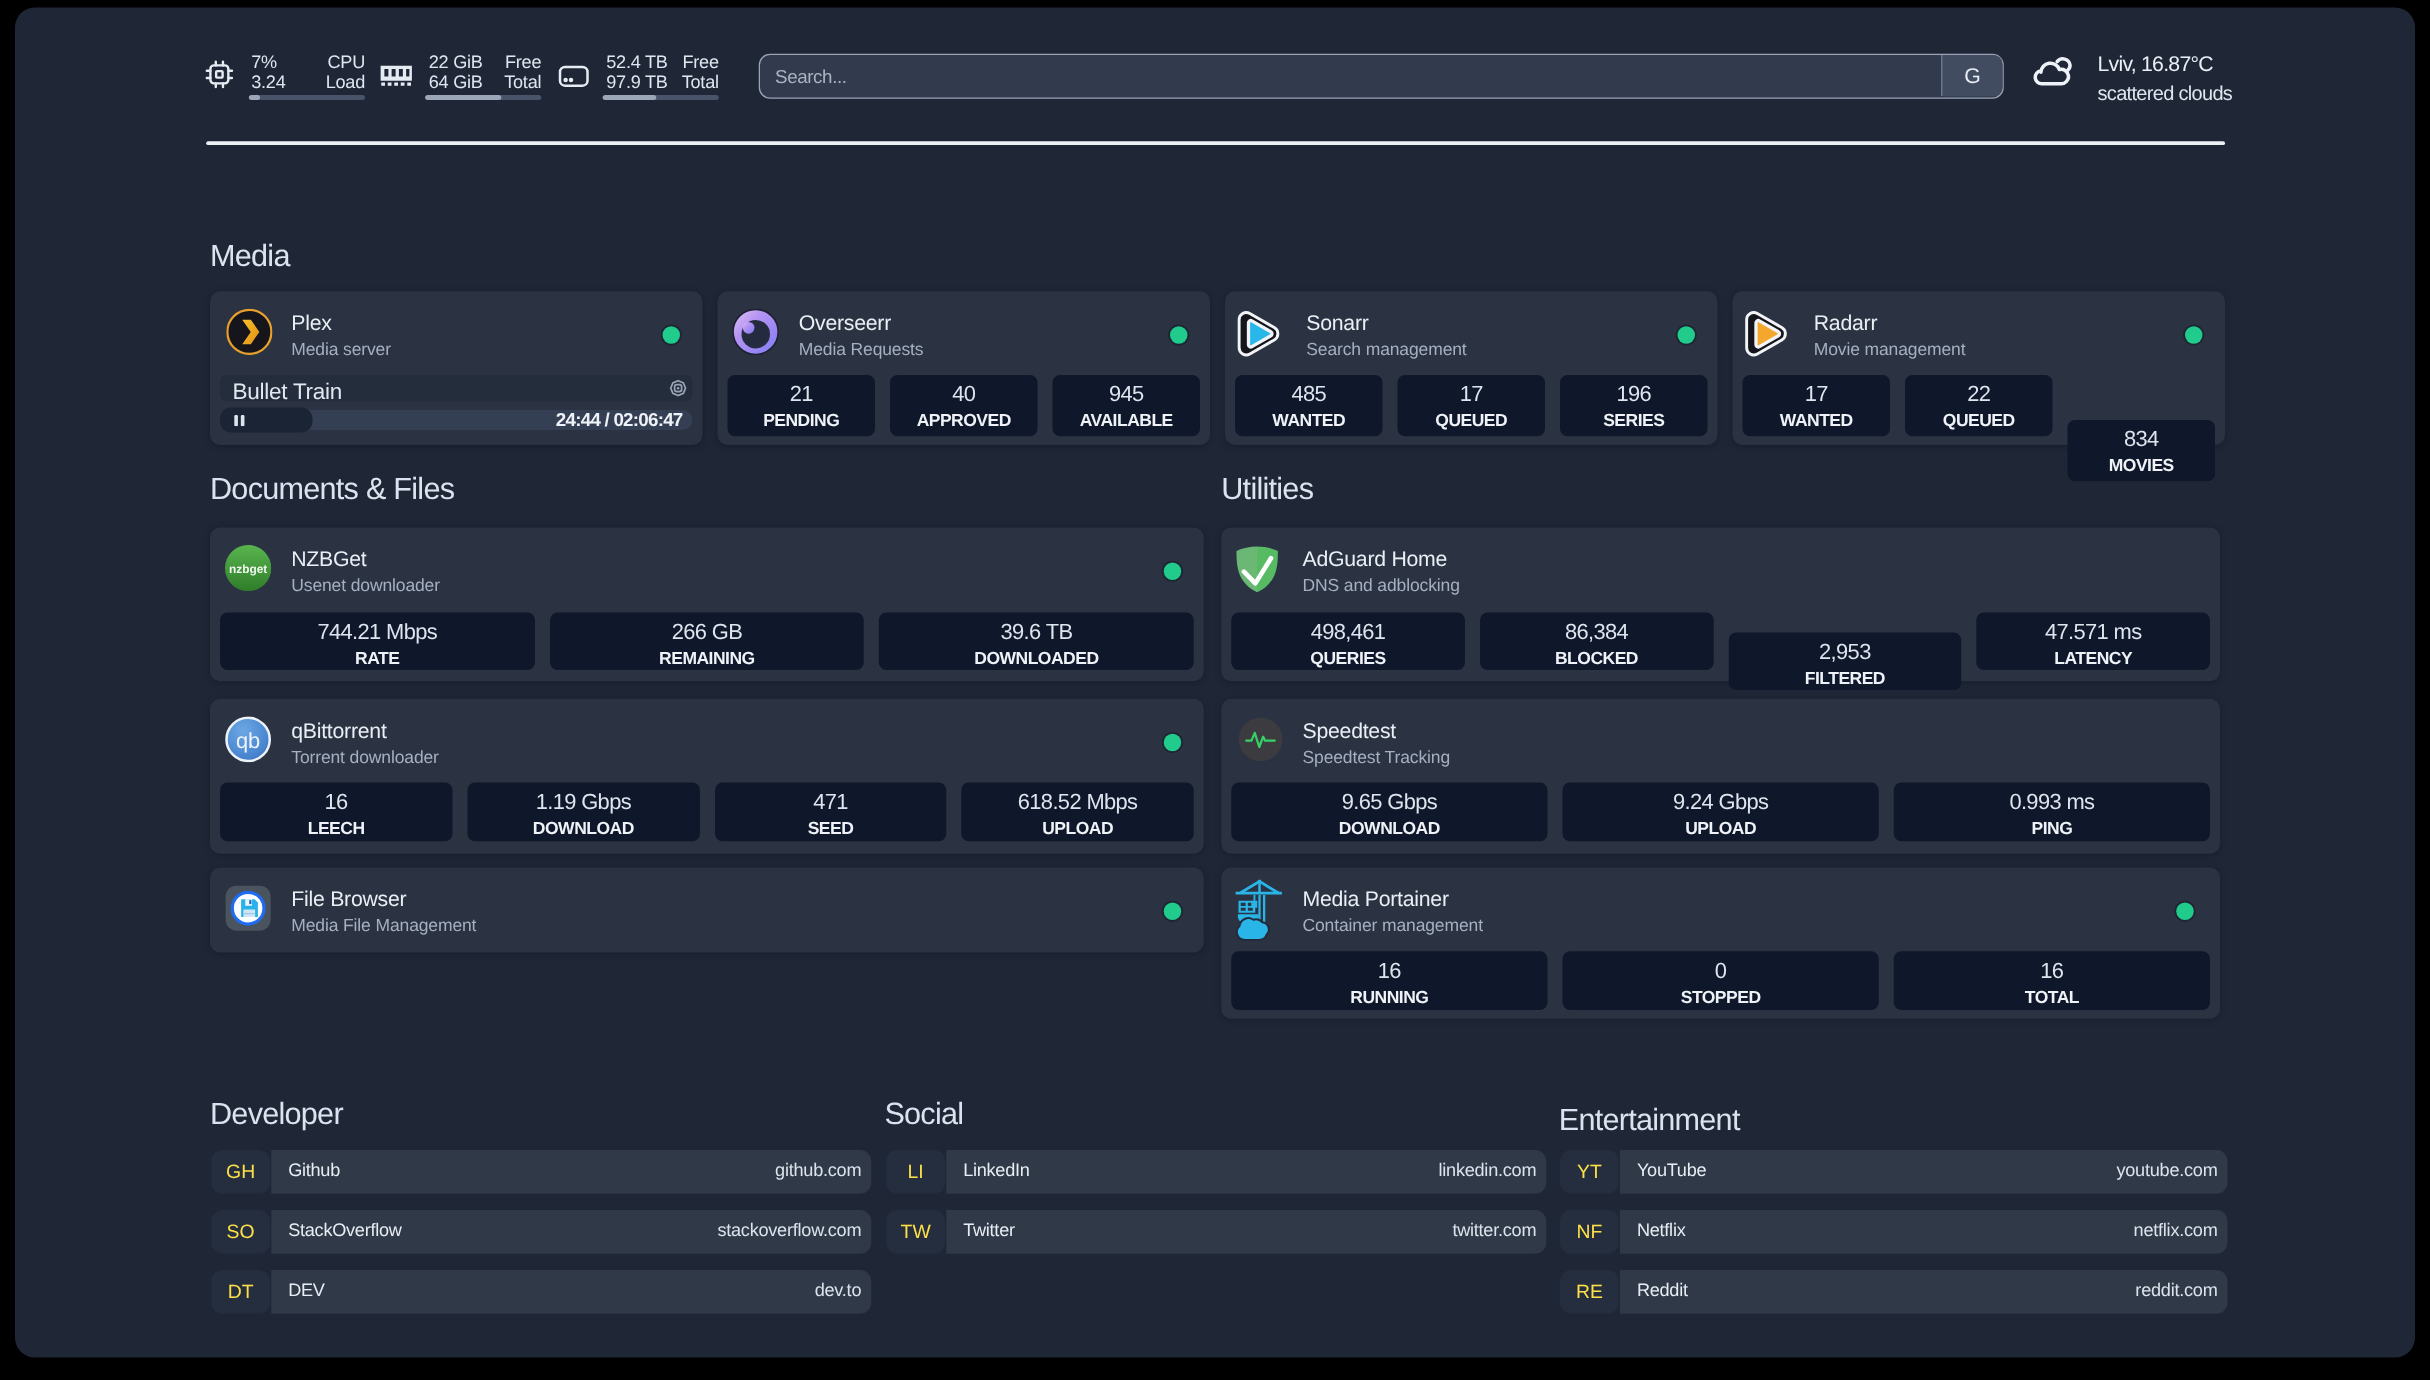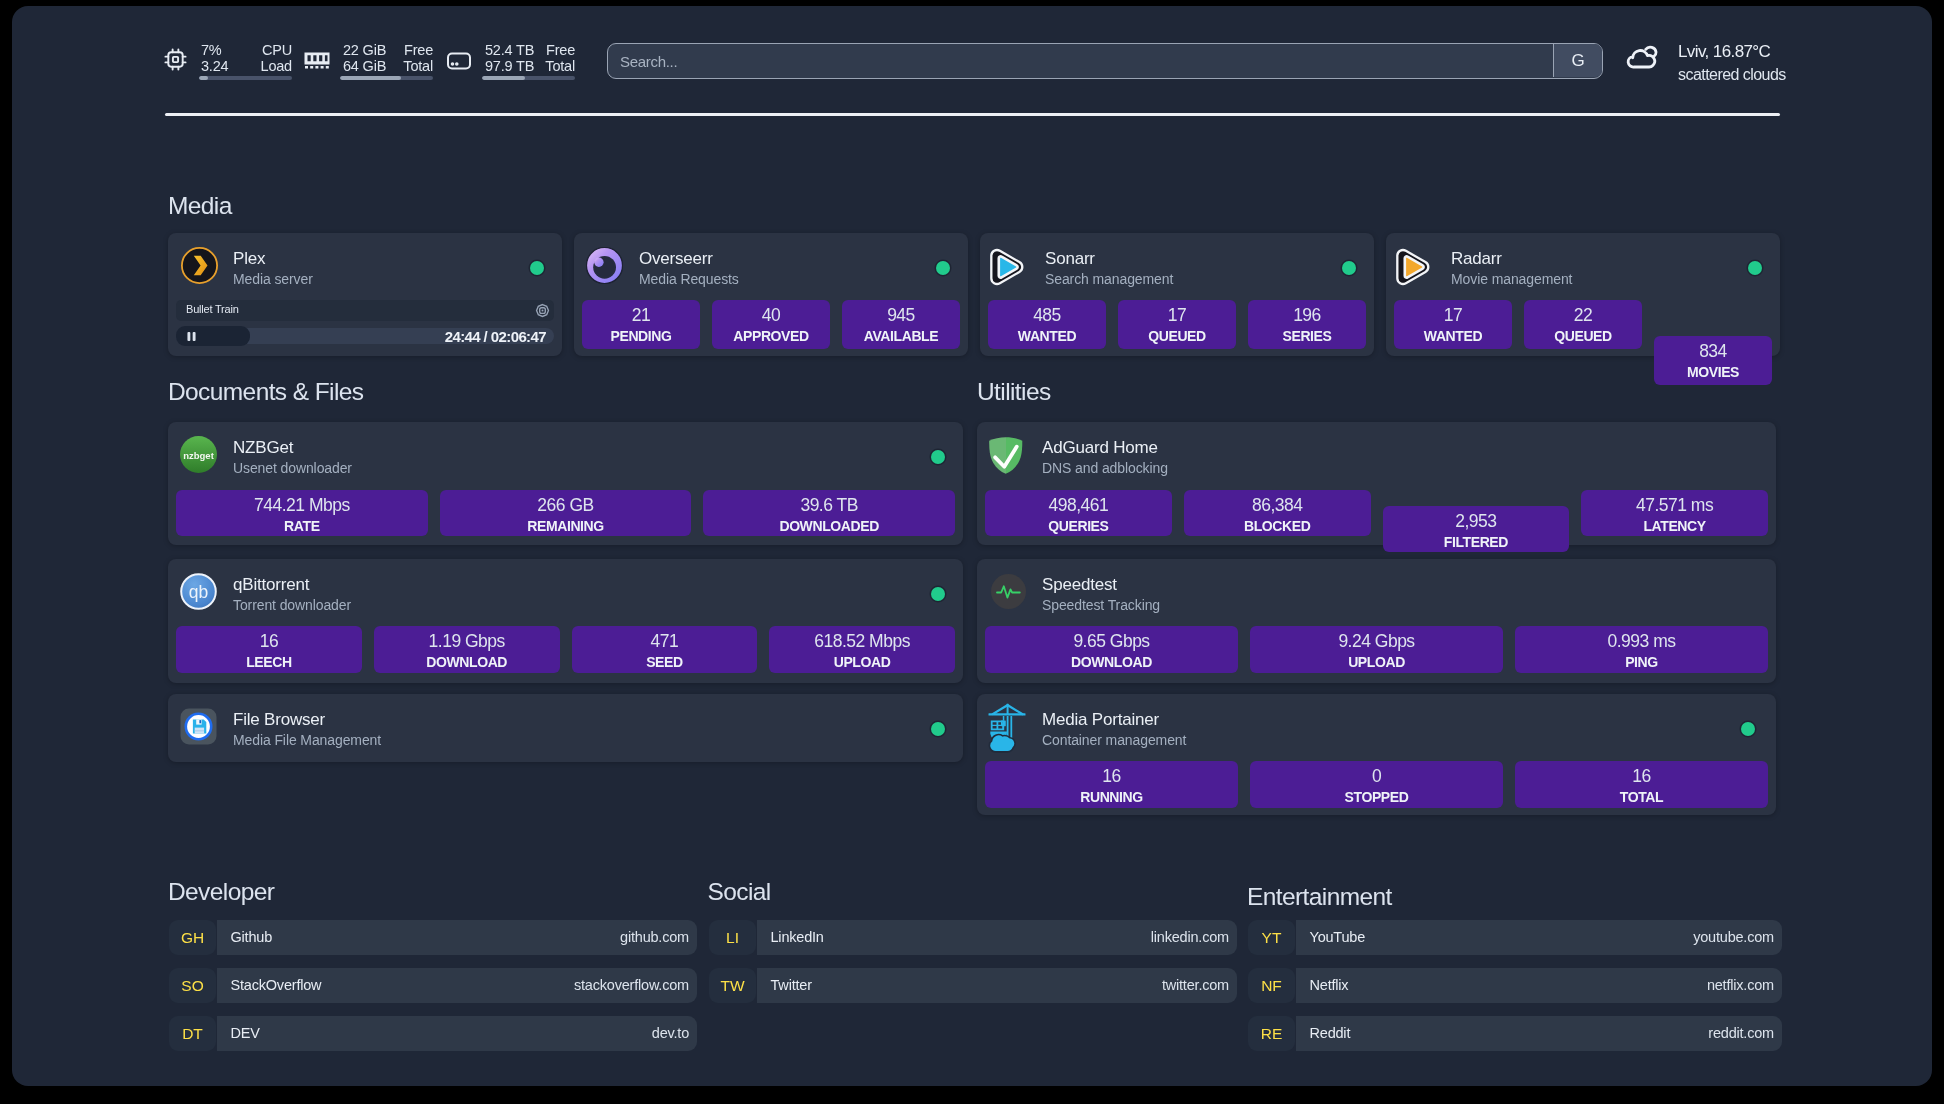--- a/index.html
+++ b/index.html
@@ -3,21 +3,21 @@
 <style>
 * { margin:0; padding:0; box-sizing:border-box; }
 html,body { width:1944px; height:1104px; background:#000; font-family:"Liberation Sans",sans-serif; overflow:hidden; }
 #panel { position:absolute; left:12px; top:6px; width:1920px; height:1080px; background:#1f2737; border-radius:16px; }
 .abs { position:absolute; }
 .card { position:absolute; background:#2b3343; border-radius:8px; box-shadow:0 1px 5px rgba(0,0,0,0.25); }
 .sicon { position:absolute; left:12px; top:14px; width:37px; height:37px; }
 .stitle { position:absolute; left:65px; top:16px; font-size:17px; font-weight:500; color:#eaeff5; letter-spacing:-0.2px; line-height:20px; }
 .ssub { position:absolute; left:65px; top:38px; font-size:14px; color:#a4b0c0; letter-spacing:-0.1px; line-height:16px;text-align:center; }
 .dot { position:absolute; width:14px; height:14px; border-radius:50%; background:#21cb8c; box-shadow:0 0 0 1.5px rgba(16,20,34,0.45); }
-.statbox { position:absolute; background:#4c1d95; border-radius:6px; text-align:center; }
+.statbox { position:absolute; background:#0f172a; border-radius:6px; text-align:center; }
 .sval { margin-top:5px; font-size:17.5px; color:#dee5ee; letter-spacing:-0.5px; line-height:20px; }
 .slab { margin-top:3px; font-size:14px; font-weight:700; color:#eff3f8; letter-spacing:-0.4px; line-height:16px; }
 .h1 { position:absolute; font-size:24.5px; color:#dce3ee; font-weight:400; letter-spacing:-0.6px; line-height:28px; }
 .bmabbr { position:absolute; width:47px; height:35px; background:#242e3e; border-radius:9px; color:#fde047; font-size:15.5px; text-align:center; line-height:35px; }
 .bmrow { position:absolute; height:35px; background:#2f3948; border-radius:0 9px 9px 0; }
 .bmname { position:absolute; left:13.5px; top:9px; font-size:14.5px; color:#e8edf4; letter-spacing:-0.2px; }
 .bmurl { position:absolute; right:8px; top:9px; font-size:14.5px; color:#dce3ec; letter-spacing:-0.2px; }
 .rtxt { display:flex; justify-content:space-between; font-size:14.5px; color:#dfe6ef; line-height:15.5px; letter-spacing:-0.2px; }
 svg { display:block; }
 </style></head><body>
@@ -100,21 +100,21 @@
           <linearGradient id="plexg" x1="0" y1="0" x2="1" y2="1">
             <stop offset="0" stop-color="#f6c12e"></stop>
             <stop offset="1" stop-color="#e28f13"></stop>
           </linearGradient>
         </defs>
       </svg>
 <div class="stitle">Plex</div>
 <div class="ssub">Media server</div>
 <div class="dot" style="right:18px;top:27.5px;"></div>
 <div class="abs" style="left:8px;top:67px;width:378px;height:21px;background:#242d3c;border-radius:5px;">
-<div class="abs" style="left:10px;top:3px;font-size:11px;color:#e2e8f1;letter-spacing:-0.2px;">Bullet Train</div>
+<div class="abs" style="left:10px;top:3px;font-size:18px;color:#e2e8f1;letter-spacing:-0.2px;">Bullet Train</div>
 <svg class="abs" style="right:4px;top:3px" width="15" height="15" viewBox="0 0 24 24" fill="none" stroke="#97a3b5" stroke-width="2.2">
           <path d="M12 2.5 l6.7 2.8 L21.5 12 l-2.8 6.7 L12 21.5 l-6.7 -2.8 L2.5 12 l2.8 -6.7 z"></path>
           <rect x="7.5" y="7.5" width="9" height="9" rx="3"></rect>
           <circle cx="12" cy="12" r="1.6" fill="#97a3b5" stroke="none"></circle>
         </svg>
 </div>
 <div class="abs" style="left:8px;top:93px;width:378px;height:19.5px;">
 <div class="abs" style="left:0;top:2px;width:378px;height:15.5px;background:#353f53;border-radius:8px;"></div>
 <div class="abs" style="left:0;top:0;width:74px;height:19.5px;background:#1b2434;border-radius:9px;"></div>
 <svg class="abs" style="left:11px;top:5.5px" width="9" height="9" viewBox="0 0 10 10" fill="#dde4ee">

